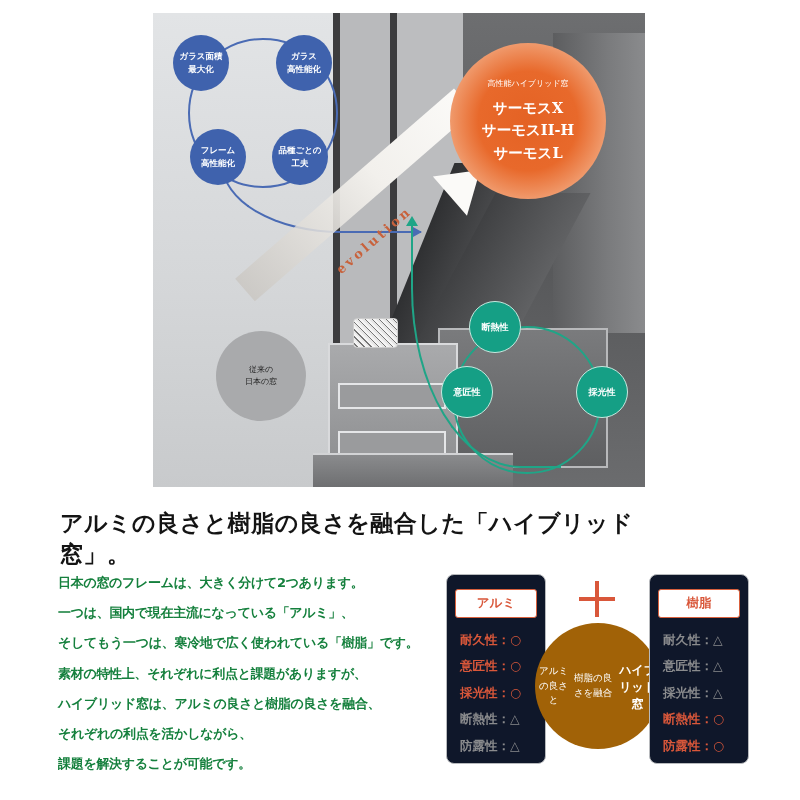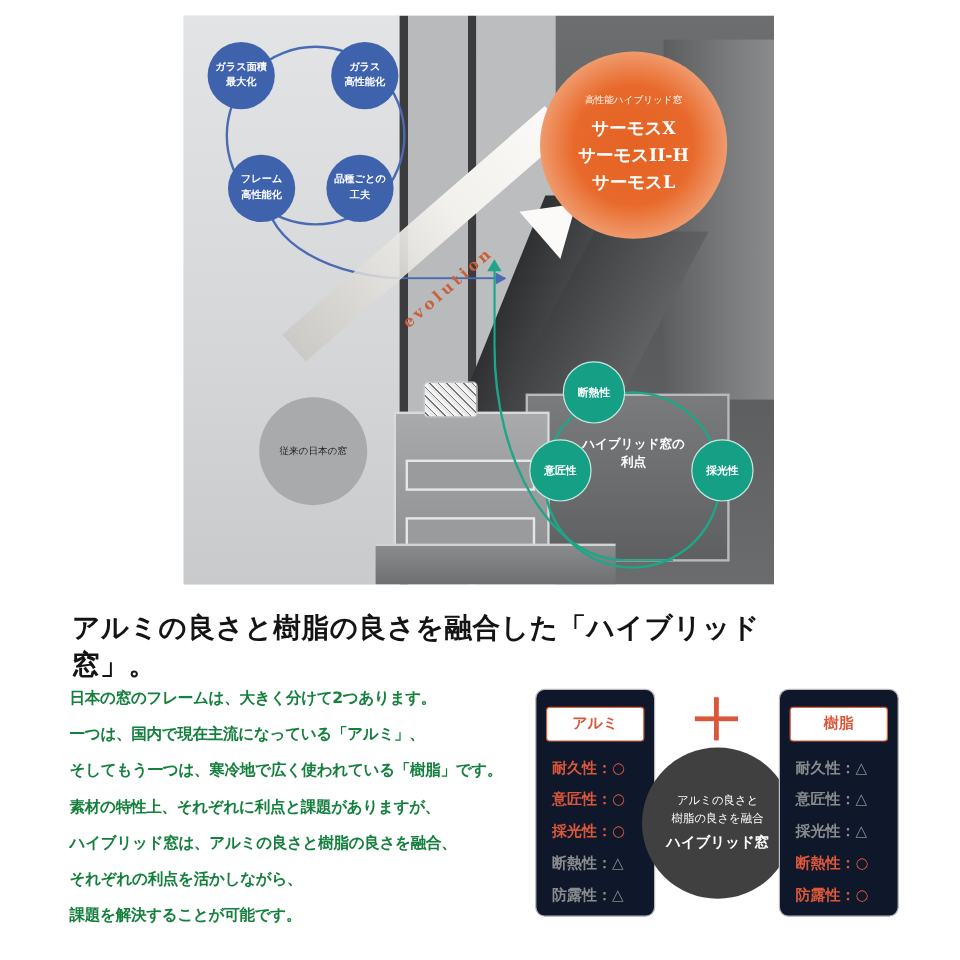--- a/index.html
+++ b/index.html
@@ -74,21 +74,21 @@
     .arrow-head {
       position: absolute; left: 286px; top: 150px; width: 0; height: 0;
       border-left: 26px solid transparent; border-right: 26px solid transparent;
       border-bottom: 40px solid #fbfaf8;
       transform: rotate(49deg);
     }
 
     
     .legacy-circle {
       position: absolute; left: 63px; top: 318px; width: 90px; height: 90px; border-radius: 50%;
-      background: #a9aaac; display: flex; flex-direction: row; align-items: center; justify-content: center;
+      background: #a9aaac; display: flex; flex-direction: column; align-items: center; justify-content: center;
       font-size: 8px; color: #222; line-height: 1.5; text-align: center;
     }
 
     
     .blue-ring {
       position: absolute; left: 35px; top: 25px; width: 150px; height: 150px; border-radius: 50%;
       border: 2.5px solid #4a6bb4;
     }
     .blue-center {
       position: absolute; left: 55px; top: 80px; width: 110px; text-align: center;
@@ -179,22 +179,22 @@
     .cmp-row.good { color: #d9573a; }
     .cmp-row.fair { color: #8a8b8d; }
     .plus {
       position: absolute; left: 579px; top: 581px; width: 36px; height: 36px;
     }
     .plus::before, .plus::after { content: ""; position: absolute; background: #d9573a; }
     .plus::before { left: 16px; top: 0; width: 3.5px; height: 36px; }
     .plus::after { left: 0; top: 16px; width: 36px; height: 3.5px; }
     .fusion-circle {
       position: absolute; left: 535px; top: 623px; width: 126px; height: 126px; border-radius: 50%;
-      background: #404040; color: #fff; font-family: "DejaVu Sans", sans-serif;
-      display: flex; flex-direction: column; align-items: center; justify-content: center; text-align: center;
+      background: #a16207; color: #fff; font-family: "DejaVu Sans", sans-serif;
+      display: flex; flex-direction: row; align-items: center; justify-content: center; text-align: center;
     }
     .fusion-circle .l1 { font-size: 9.5px; line-height: 1.55; }
     .fusion-circle .l3 { font-size: 12px; font-weight: bold; margin-top: 3px; }
   </style>
 </head>
 <body>
 
 <div class="photo">
   <div class="wall-left"></div>
   <div class="frame-bar" style="left:180px;top:0;width:7px;height:474px;"></div>
@@ -245,24 +245,20 @@
   <div class="product-circle">
     <div class="caption">高性能ハイブリッド窓</div>
     <div class="prod">サーモスX</div>
     <div class="prod">サーモスII-H</div>
     <div class="prod">サーモスL</div>
   </div>
 
   <div class="green-curve"></div>
   <div class="green-curve-head"></div>
   <div class="green-ring"></div>
-  <div class="green-center">
-    <div>ハイブリッド窓の</div>
-    <div>利点</div>
-  </div>
   <div class="green-dot" style="left:316px;top:288px;">断熱性</div>
   <div class="green-dot" style="left:288px;top:353px;">意匠性</div>
   <div class="green-dot" style="left:423px;top:353px;">採光性</div>
 </div>
 
 <div class="headline">アルミの良さと樹脂の良さを融合した「ハイブリッド窓」。</div>
 
 <div class="body-text">
   <div>日本の窓のフレームは、大きく分けて2つあります。</div>
   <div>一つは、国内で現在主流になっている「アルミ」、</div>

